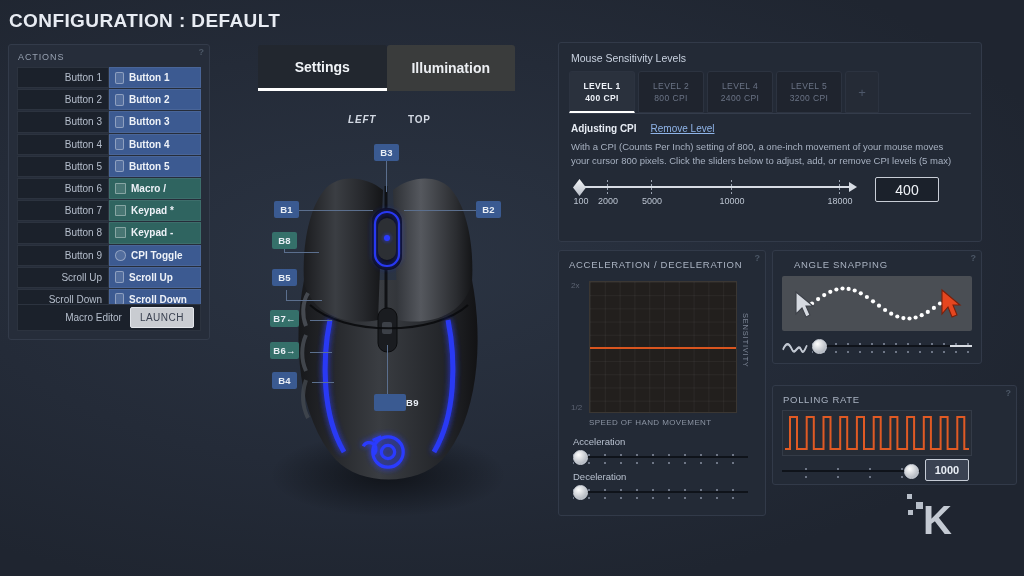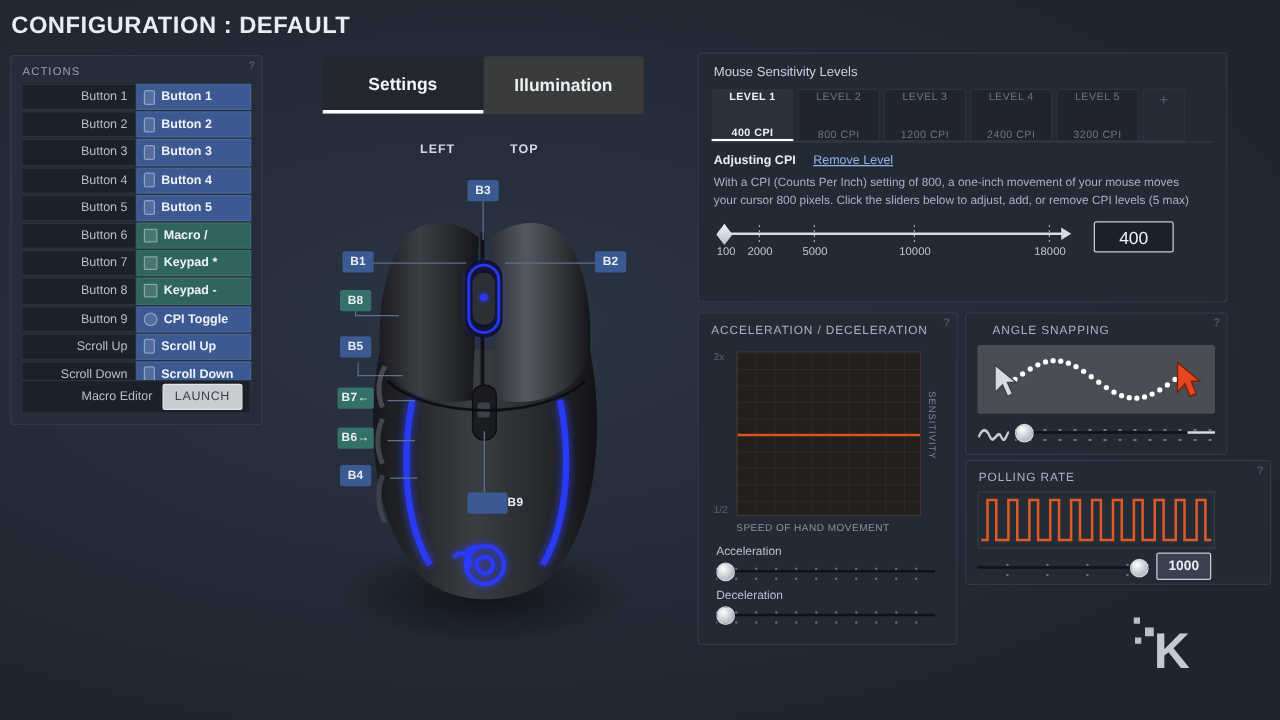--- a/index.html
+++ b/index.html
@@ -90,21 +90,21 @@
     flex: 1; display: flex; align-items: center; justify-content: center;
     font-size: 14px; font-weight: bold; cursor: pointer;
     border-radius: 3px 3px 0 0;
   }
   .tab.active { background: #22272f; color: #f1f4f8; border-bottom: 3px solid #ffffff; }
   .tab.inactive { background: #3a3c3c; color: #eceff3; }
 
   .viewlabels { position: absolute; top: 114px; left: 258px; width: 257px;
     font-size: 10px; font-weight: bold; letter-spacing: .8px; color: #d3d9e3; }
   .viewlabels span { position: absolute; }
-  .vl-left { left: 78px; }
+  .vl-left { left: 90px; font-style: italic; }
   .vl-top  { left: 150px; }
 
   
   #mouse-stage { position: absolute; left: 226px; top: 130px; width: 320px; height: 400px; }
   .callout {
     position: absolute; font-size: 9.5px; font-weight: bold; color: #e9eef5;
     padding: 3px 0; width: 25px; text-align: center; border-radius: 2px;
     letter-spacing: .3px;
   }
   .callout.blue { background: #3a5a91; }
@@ -114,21 +114,21 @@
   .leaderv { position: absolute; background: #5b6f8e; width: 1px; }
 
   
   #sens-panel { left: 558px; top: 42px; width: 424px; height: 200px;
     background: #232a36; border: 1px solid #323a49; }
   .sens-title { font-size: 10.5px; color: #c9d2e0; padding: 9px 0 7px 12px; }
   #level-tabs { display: flex; gap: 3px; padding: 0 10px; }
   .lvl {
     width: 66px; height: 42px; border-radius: 3px 3px 0 0;
     background: #1f242e; border: 1px solid #2c3340;
-    display: flex; flex-direction: column; align-items: center; justify-content: space-between;
+    display: flex; flex-direction: column; align-items: center; justify-content: center;
     gap: 2px; cursor: pointer;
   }
   .lvl .l1 { font-size: 8.5px; color: #6b7486; letter-spacing: .4px; }
   .lvl .l2 { font-size: 8.5px; color: #6b7486; letter-spacing: .4px; }
   .lvl.active { background: #2a313d; border-bottom: 2px solid #fff; }
   .lvl.active .l1, .lvl.active .l2 { color: #eef2f8; font-weight: bold; }
   .lvl.add { width: 34px; background: #252b36; border: 1px solid #2c3340;
     color: #4e586a; font-size: 13px; align-items: center; }
   .sens-sep { height: 1px; background: #343c4b; margin: 0 10px 0 10px; }
 
@@ -184,21 +184,21 @@
 
   
   #angle-panel { left: 772px; top: 250px; width: 210px; height: 114px;
     background: #232a36; border: 1px solid #323a49; padding-left: 11px; }
   #angle-canvas { position: absolute; left: 9px; top: 25px; width: 190px; height: 55px;
     background: #4a4e54; border-radius: 2px; }
   #angle-slider { position: absolute; left: 9px; top: 88px; width: 190px; height: 16px; }
   .wave-ico { position: absolute; left: 0; top: 3px; width: 26px; height: 11px; }
 
   
-  #poll-panel { left: 772px; top: 368px; width: 245px; height: 100px;
+  #poll-panel { left: 772px; top: 385px; width: 245px; height: 100px;
     background: #232a36; border: 1px solid #323a49; }
   #poll-canvas { position: absolute; left: 9px; top: 24px; width: 190px; height: 46px;
     background: #262c36; border: 1px solid #343b47; }
   #poll-slider { position: absolute; left: 9px; top: 78px; width: 138px; height: 15px; }
   .poll-box { position: absolute; left: 152px; top: 73px; width: 44px; height: 22px;
     background: #3a4252; border: 1px solid #c6ccd6; color: #e9eef5; font-size: 11px;
     font-weight: bold; display: flex; align-items: center; justify-content: center; border-radius: 2px; }
 
   
   #logo { position: absolute; left: 905px; top: 490px; width: 60px; height: 50px; }
@@ -413,24 +413,20 @@
     <div id="level-tabs">
         <div class="lvl active">
           <div class="l1">LEVEL 1</div>
           <div class="l2">400 CPI</div>
         </div>
         <div class="lvl">
           <div class="l1">LEVEL 2</div>
           <div class="l2">800 CPI</div>
         </div>
         <div class="lvl">
-          <div class="l1">LEVEL 3</div>
-          <div class="l2">1200 CPI</div>
-        </div>
-        <div class="lvl">
           <div class="l1">LEVEL 4</div>
           <div class="l2">2400 CPI</div>
         </div>
         <div class="lvl">
           <div class="l1">LEVEL 5</div>
           <div class="l2">3200 CPI</div>
         </div>
         <div class="lvl add">+</div>
       </div>
     <div class="sens-sep"></div>

